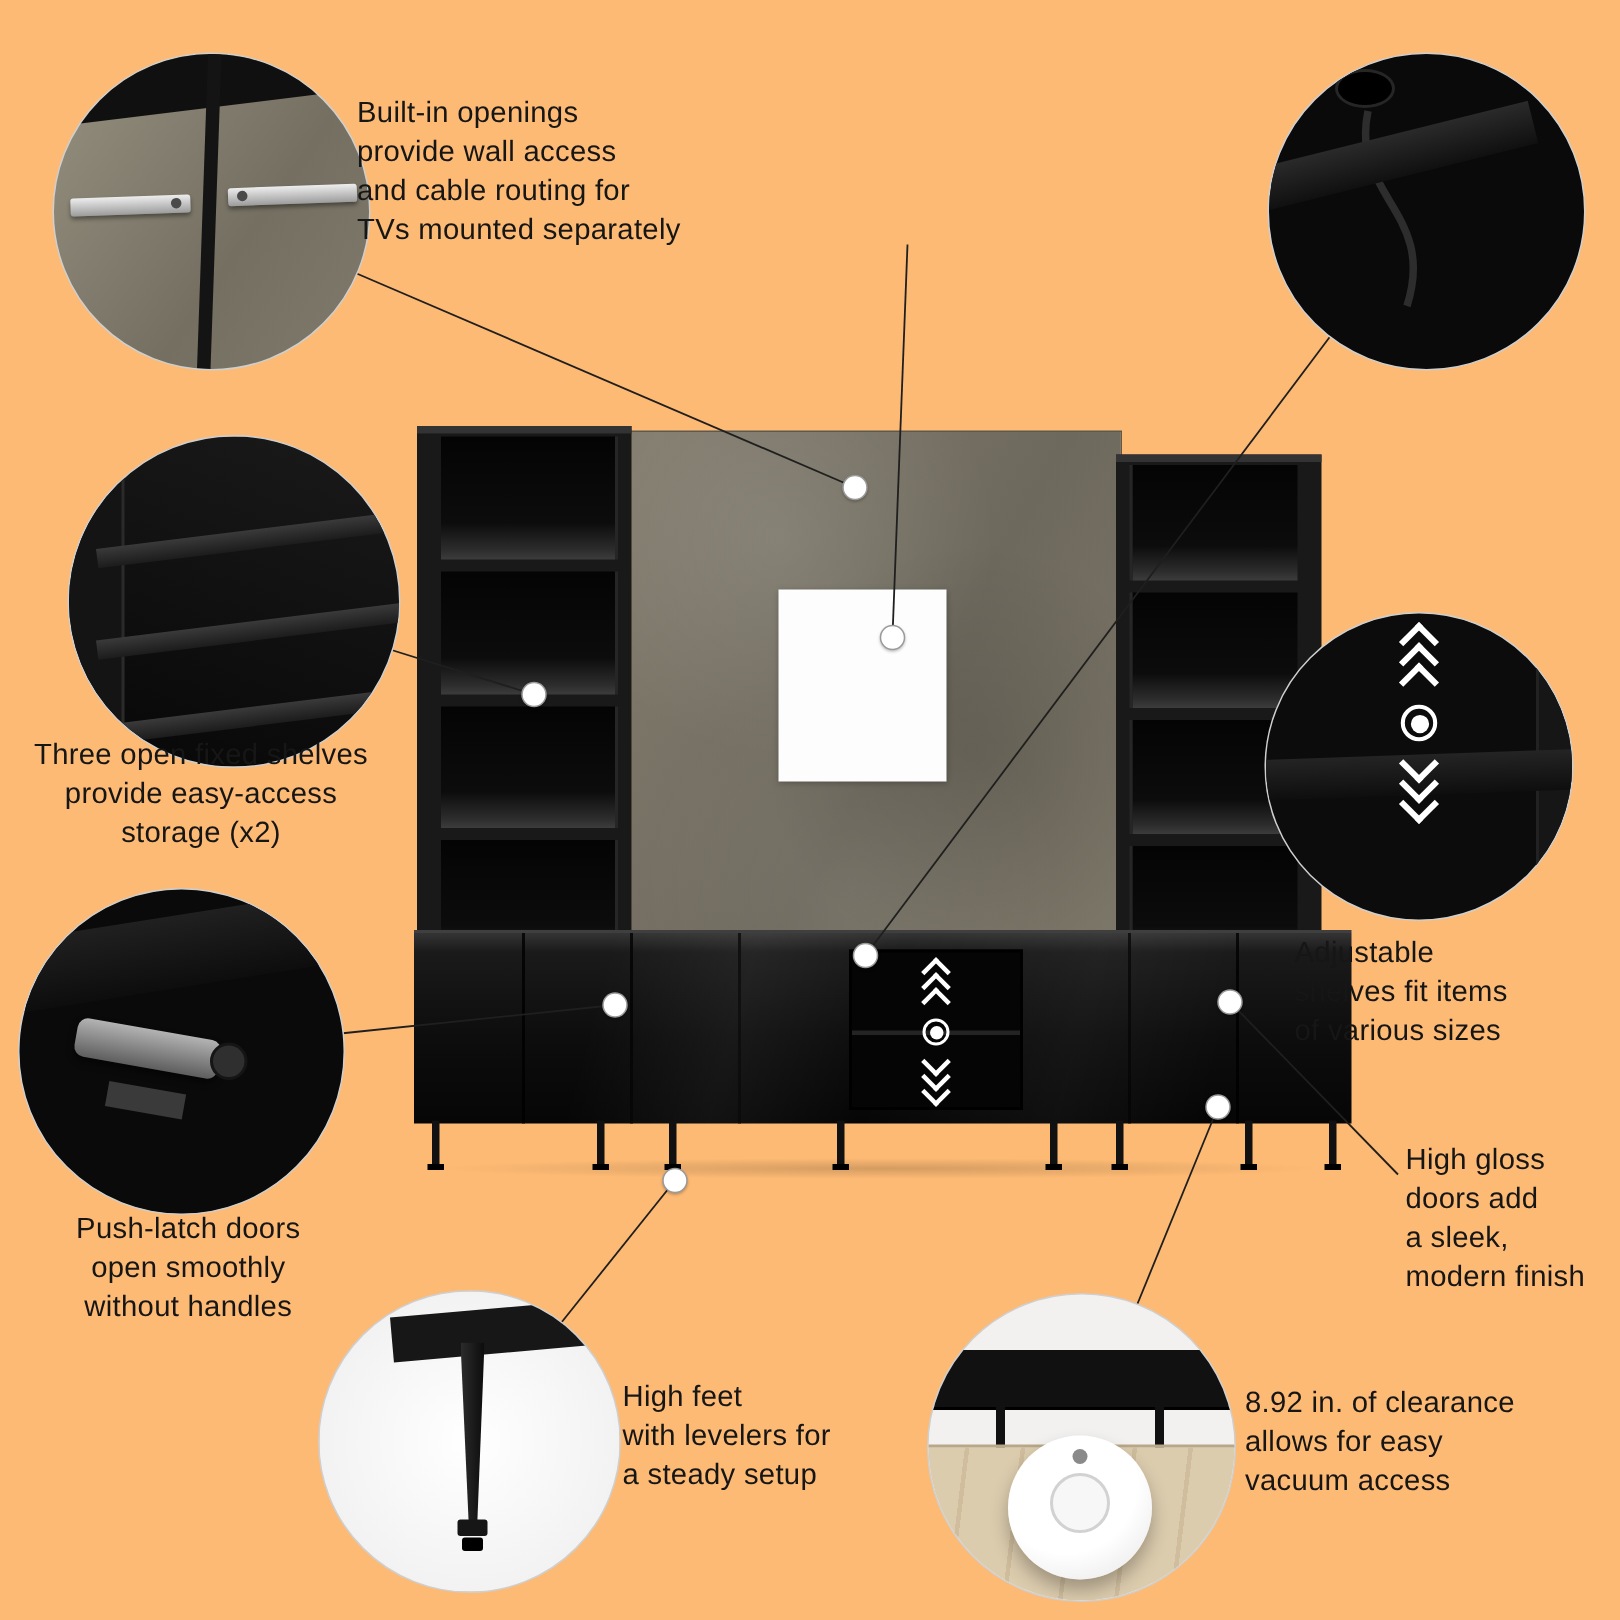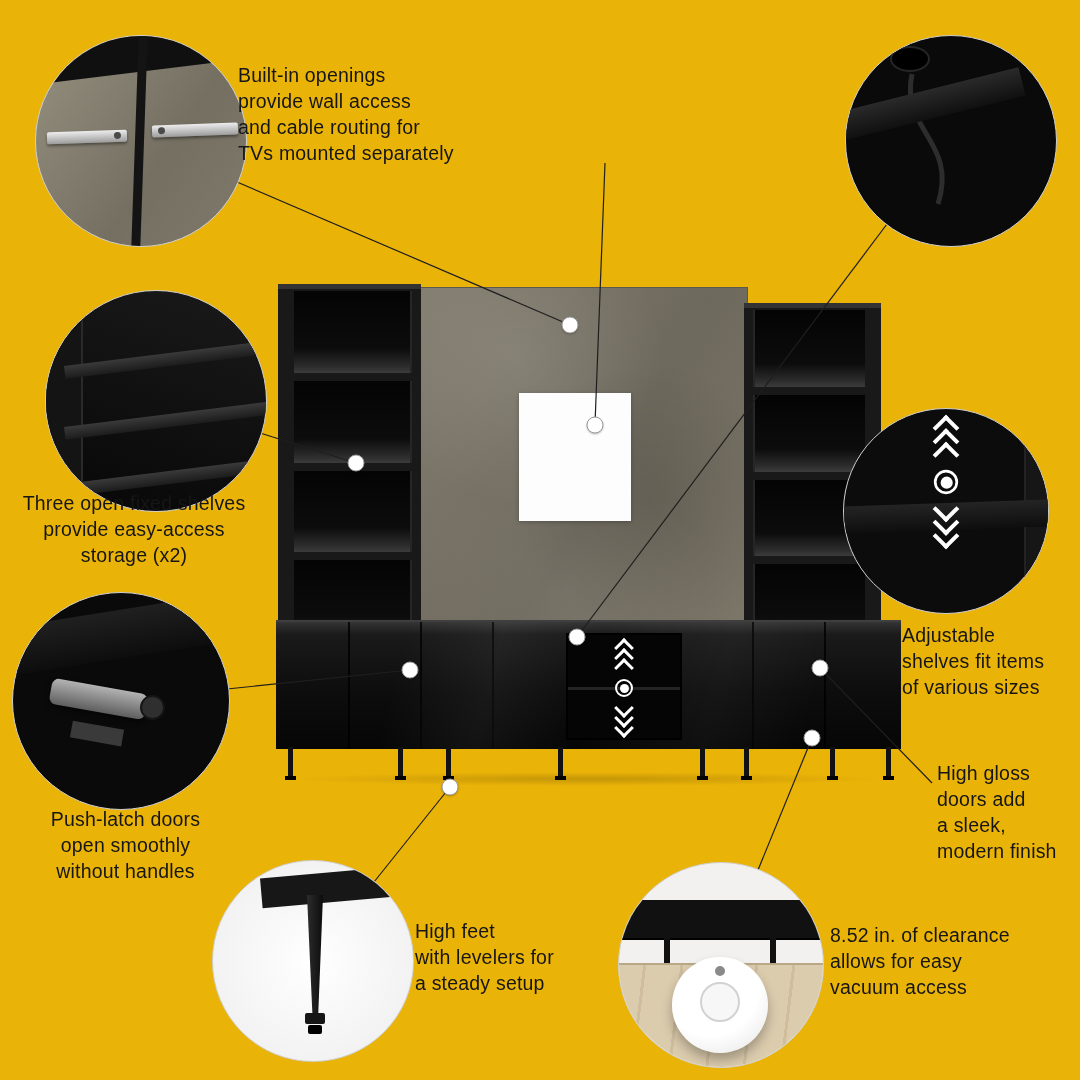--- a/index.html
+++ b/index.html
@@ -1,16 +1,16 @@
 <!DOCTYPE html>
 <html><head>
 <meta charset="utf-8">
 <style>
   html,body{margin:0;padding:0;background:#fff;}
-  .canvas{position:relative;width:1080px;height:1080px;background:#eab308;
+  .canvas{position:relative;width:1080px;height:1080px;background:#fdba74;
           font-family:"Liberation Sans", sans-serif;color:#161616;overflow:hidden;}
 
   
   .callout-text{position:absolute;font-size:19.5px;line-height:1.34;letter-spacing:.2px;
                 white-space:pre-line;color:#161616;}
   .ta-c{text-align:center;} .ta-l{text-align:left;}
 
   
   .connectors{position:absolute;left:0;top:0;width:1080px;height:1080px;pointer-events:none;}
   .connectors line{stroke:#1f1f1f;stroke-width:1.2;}
@@ -282,34 +282,34 @@
 provide wall access
 and cable routing for
 TVs mounted separately</div>
 
 
 
   <div class="callout-text ta-c" style="left:8px;top:490px;width:252px">Three open fixed shelves
 provide easy-access
 storage (x2)</div>
 
-  <div class="callout-text ta-l" style="left:902px;top:622px;width:170px">Adjustable
+  <div class="callout-text ta-l" style="left:863px;top:622px;width:170px">Adjustable
 shelves fit items
 of various sizes</div>
 
   <div class="callout-text ta-c" style="left:18px;top:806px;width:215px">Push-latch doors
 open smoothly
 without handles</div>
 
   <div class="callout-text ta-l" style="left:415px;top:918px;width:180px">High feet
 with levelers for
 a steady setup</div>
 
   <div class="callout-text ta-l" style="left:937px;top:760px;width:150px">High gloss
 doors add
 a sleek,
 modern finish</div>
 
-  <div class="callout-text ta-l" style="left:830px;top:922px;width:210px">8.52 in. of clearance
+  <div class="callout-text ta-l" style="left:830px;top:922px;width:210px">8.92 in. of clearance
 allows for easy
 vacuum access</div>
 
 </div>
 
 </body></html>

